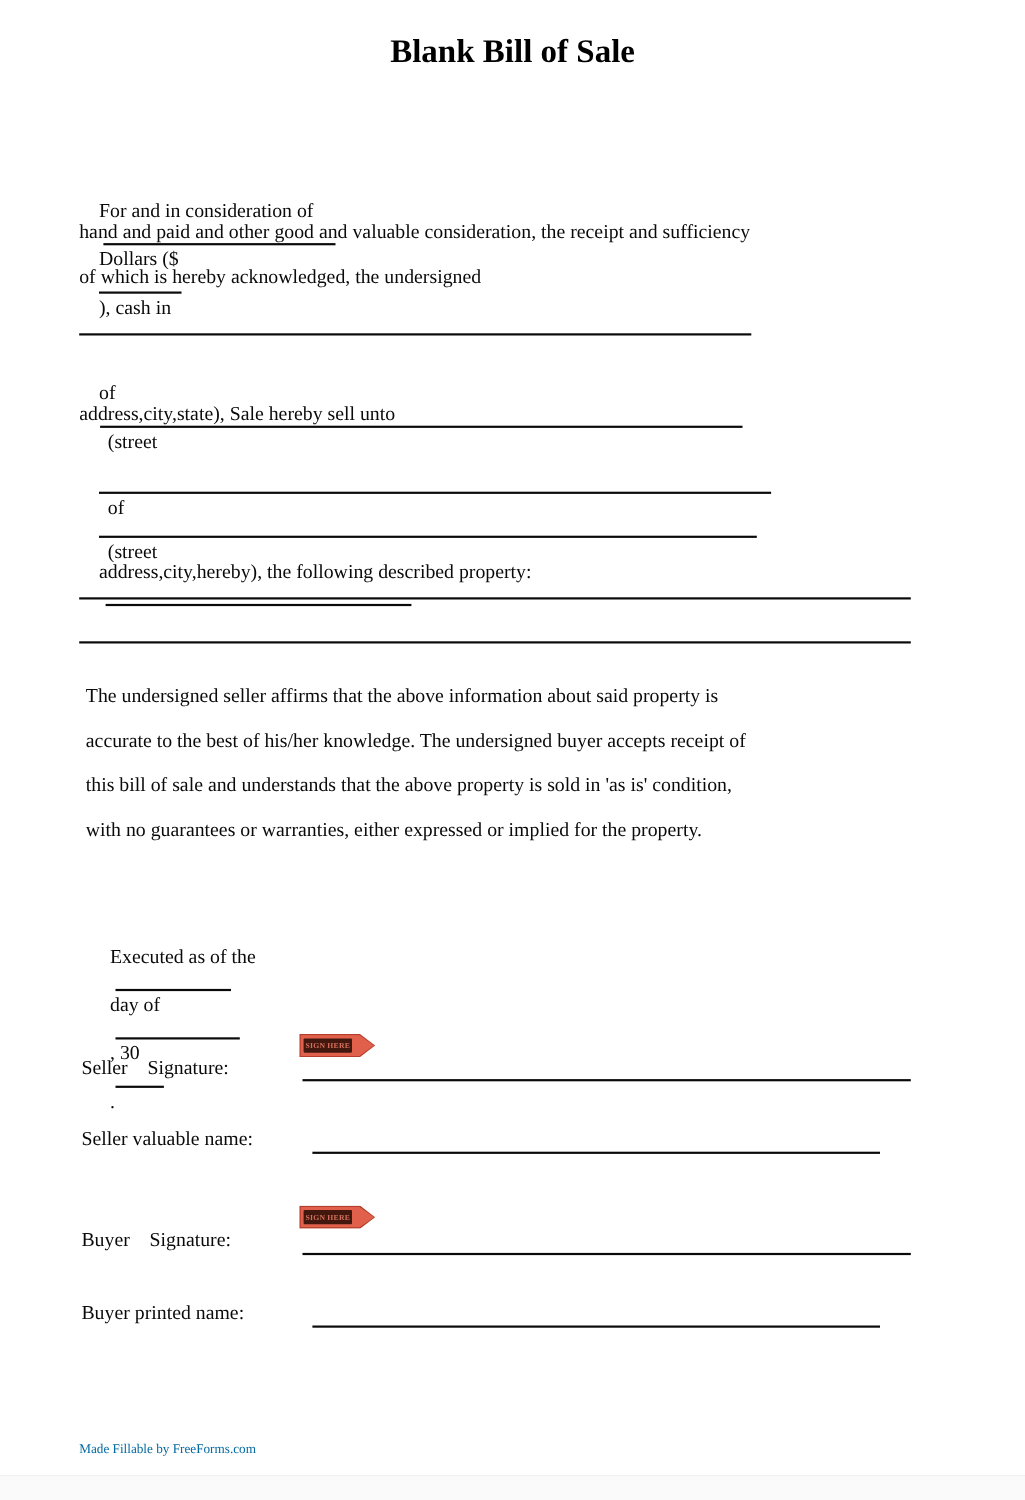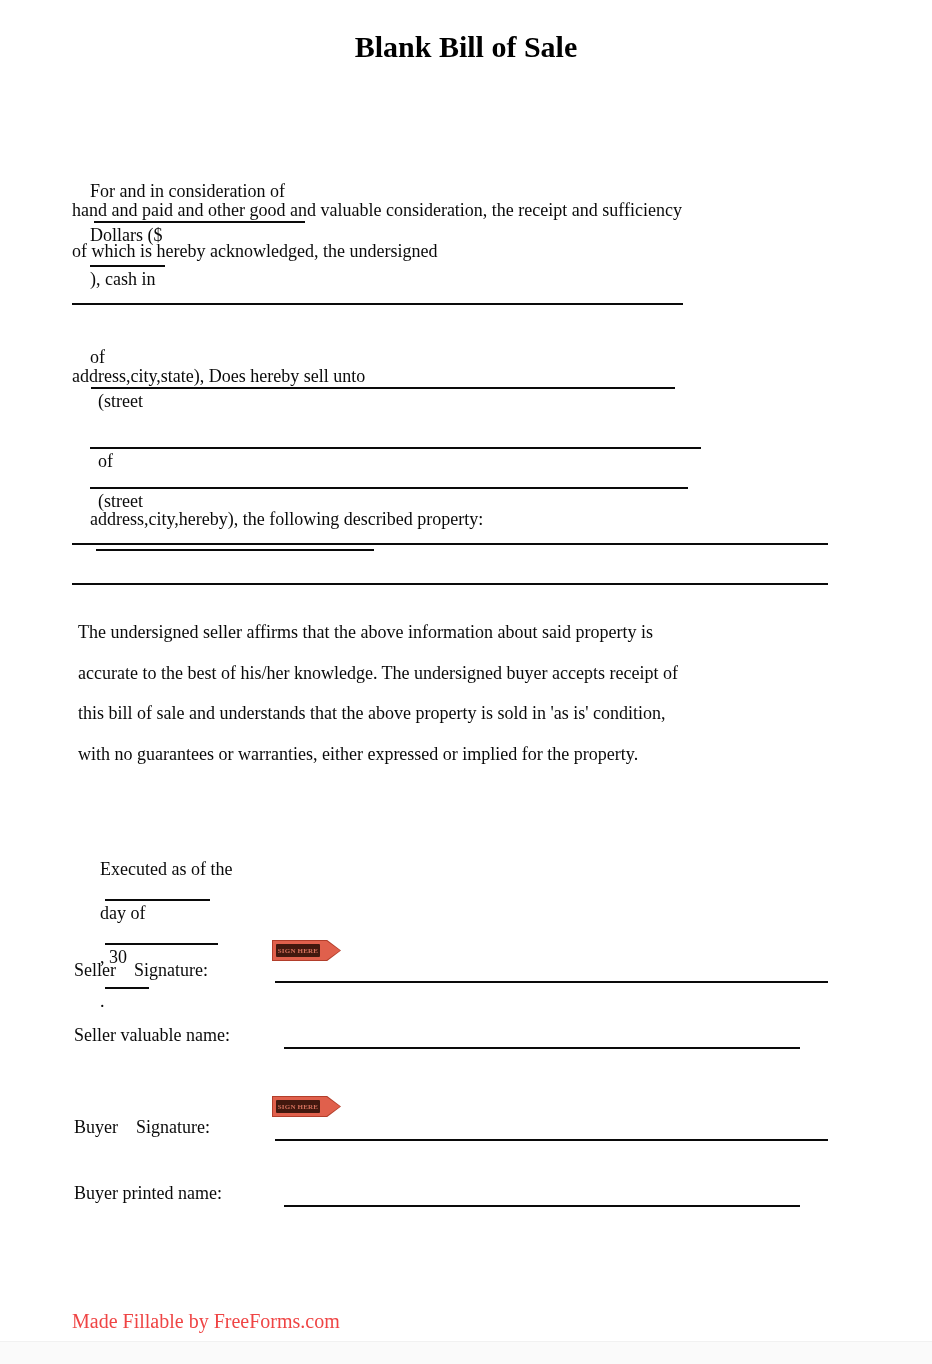--- a/index.html
+++ b/index.html
@@ -35,22 +35,22 @@
   }
   .bar {
     position: absolute;
     height: 2px;
     background: #0a0a0a;
   }
   .label { white-space: pre; }
   .footer-text {
     position: absolute;
     left: 72px; top: 1310px;
-    font-size: 20px;
-    color: #ef4444;
+    font-size: 12px;
+    color: #0369a1;
   }
   .bottom-band {
     position: absolute;
     left: 0; top: 1341px;
     width: 932px; height: 23px;
     background: #fafafa;
     border-top: 1px solid #f1f1f1;
   }
   .tag { position: absolute; width: 69px; height: 21px; }
   .tag-edge {
@@ -95,21 +95,21 @@
   <div class="row" style="left:72px; top:199px;">hand and paid and other good and valuable consideration, the receipt and sufficiency</div>
   <div class="row" style="left:72px; top:240px;">of which is hereby acknowledged, the undersigned</div>
 
   <div class="bar" style="left:72px; top:303px; width:611px;"></div>
 
   <div class="row" style="left:72px; top:324px;">
     <span class="label">of</span>
     <span class="bl" style="width:584px; margin-left:1px;"></span>
     <span class="label" style="margin-left:8px;">(street</span>
   </div>
-  <div class="row" style="left:72px; top:365px;">address,city,state), Does hereby sell unto</div>
+  <div class="row" style="left:72px; top:365px;">address,city,state), Sale hereby sell unto</div>
 
   <div class="row" style="left:72px; top:406px;">
     <span class="bl" style="width:611px;"></span>
     <span class="label" style="margin-left:8px;">of</span>
   </div>
   <div class="row" style="left:72px; top:446px;">
     <span class="bl" style="width:598px;"></span>
     <span class="label" style="margin-left:8px;">(street</span>
   </div>
 

